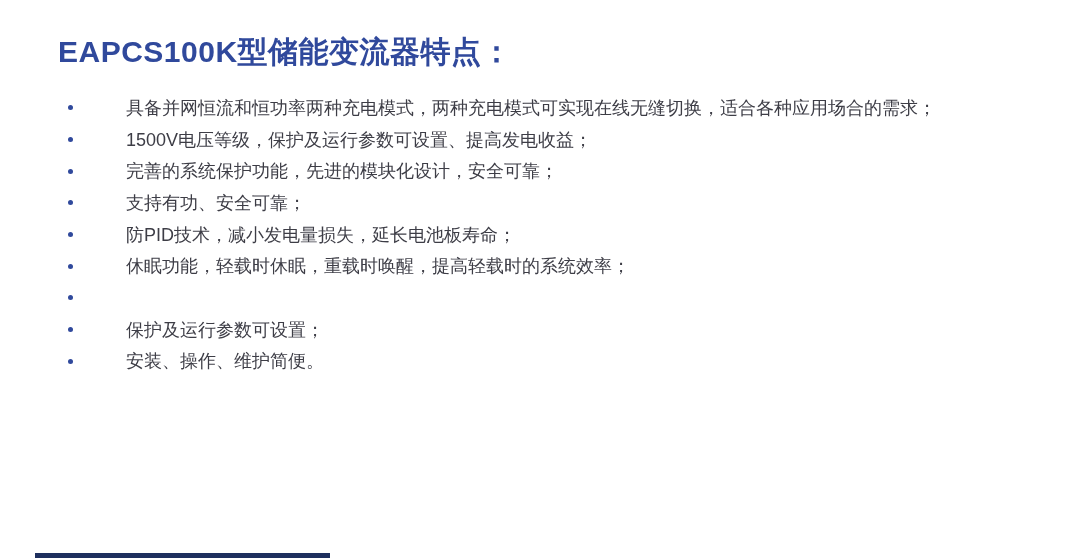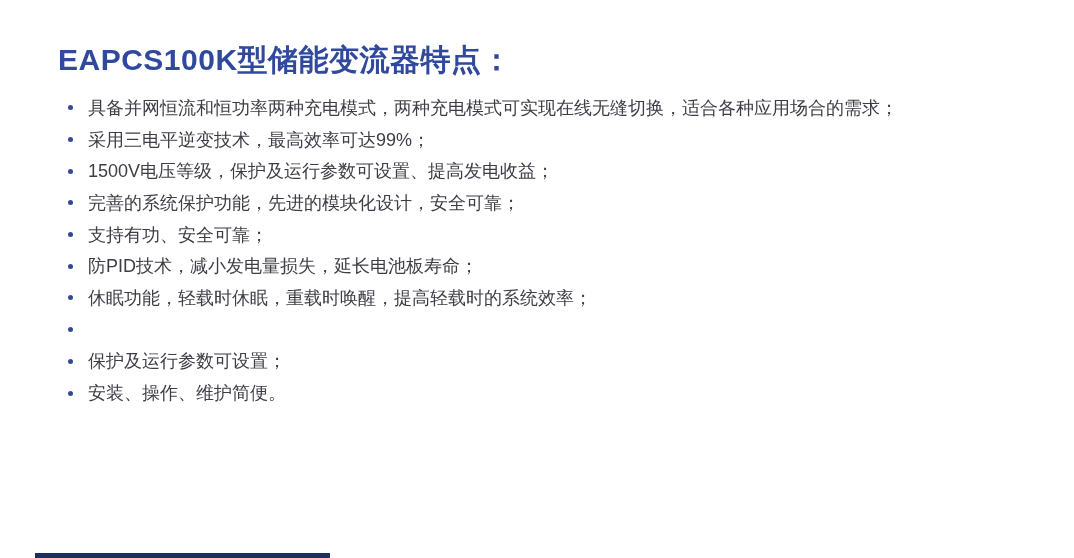--- a/index.html
+++ b/index.html
@@ -15,21 +15,21 @@
     font-family: "Liberation Sans", "DejaVu Sans", sans-serif;
   }
   .slide {
     position: absolute;
     inset: 0;
     background: #ffffff;
   }
   .slide-title {
     position: absolute;
     left: 58px;
-    top: 40px;
+    top: 32px;
     margin: 0;
     font-size: 30px;
     font-weight: bold;
     color: #30499c;
     letter-spacing: 0.5px;
     white-space: nowrap;
   }
   .feature-list {
     position: absolute;
     left: 62px;
@@ -39,20 +39,21 @@
     padding: 0;
     list-style: none;
   }
   .feature-list li {
     display: flex;
     align-items: center;
     height: 31.7px;
     font-size: 18px;
     color: #3d3d46;
     white-space: nowrap;
+    gap: 38px;
   }
   .bullet-dot {
     flex: 0 0 auto;
     width: 5px;
     height: 5px;
     border-radius: 50%;
     background: #30499c;
     margin-left: 6px;
     margin-right: 15px;
   }
@@ -68,24 +69,20 @@
 </head>
 <body>
 
 <div class="slide">
   <h1 class="slide-title">EAPCS100K型储能变流器特点：</h1>
 
   <ul class="feature-list">
       <li>
         <span class="bullet-dot"></span>
         <span>具备并网恒流和恒功率两种充电模式，两种充电模式可实现在线无缝切换，适合各种应用场合的需求；</span>
-      </li>
-      <li>
-        <span class="bullet-dot"></span>
-        <span>采用三电平逆变技术，最高效率可达99%；</span>
       </li>
       <li>
         <span class="bullet-dot"></span>
         <span>1500V电压等级，保护及运行参数可设置、提高发电收益；</span>
       </li>
       <li>
         <span class="bullet-dot"></span>
         <span>完善的系统保护功能，先进的模块化设计，安全可靠；</span>
       </li>
       <li>

